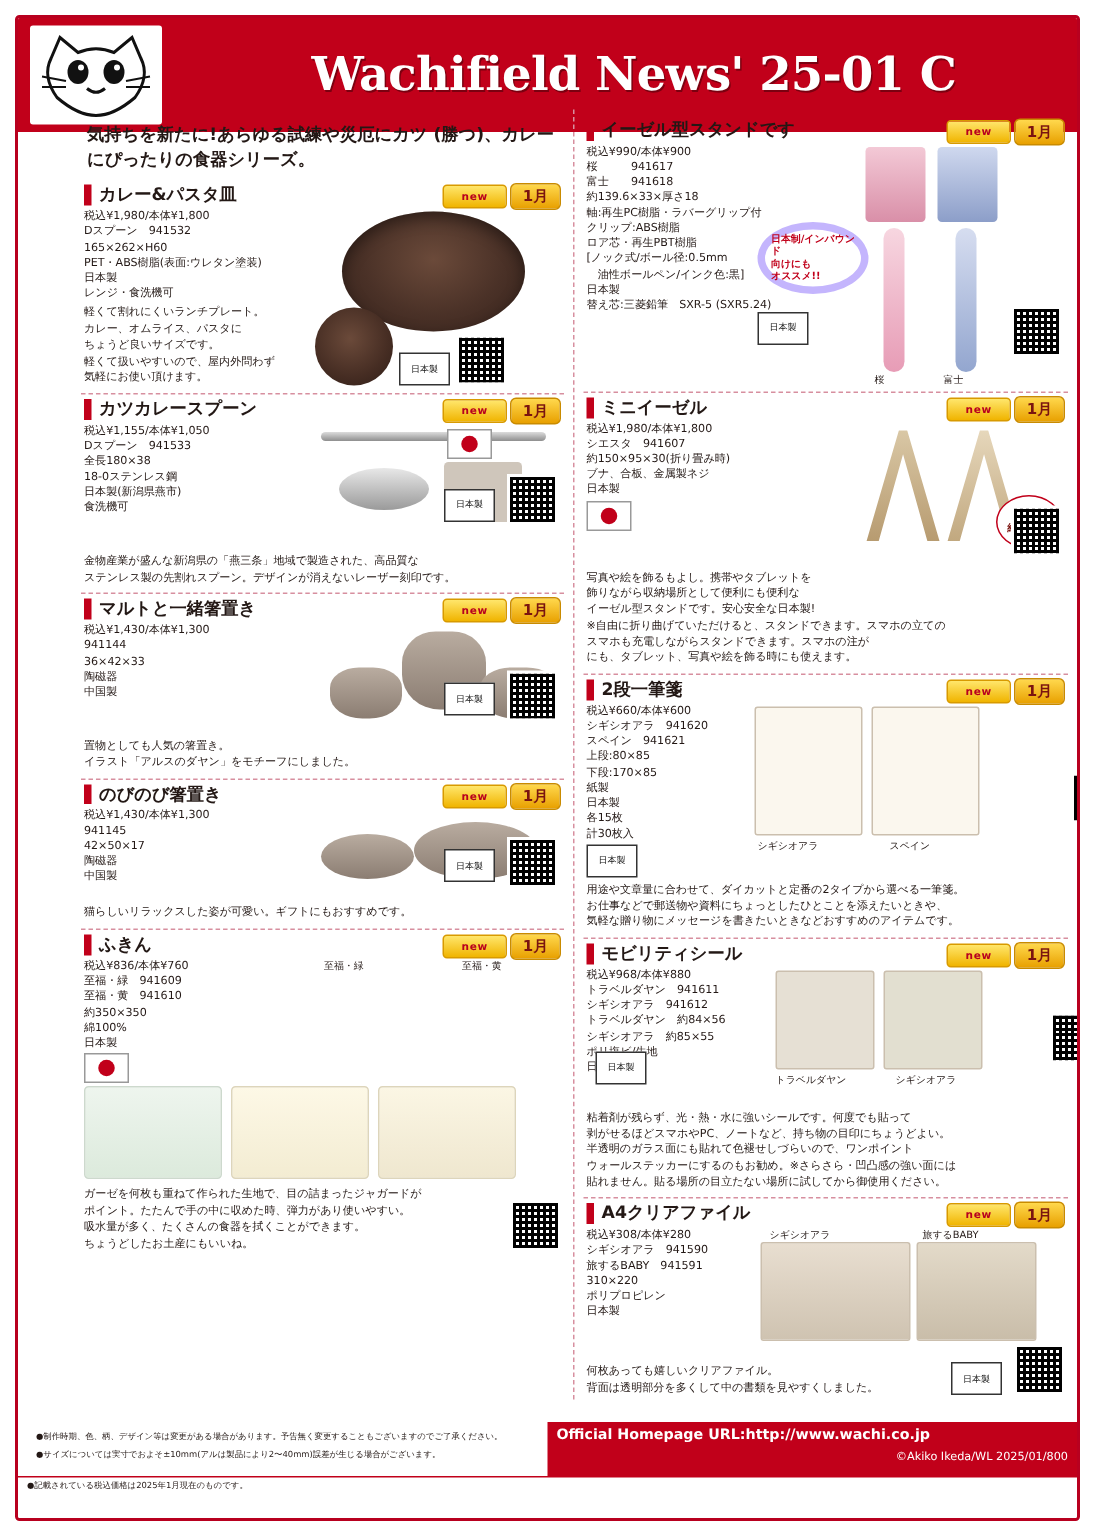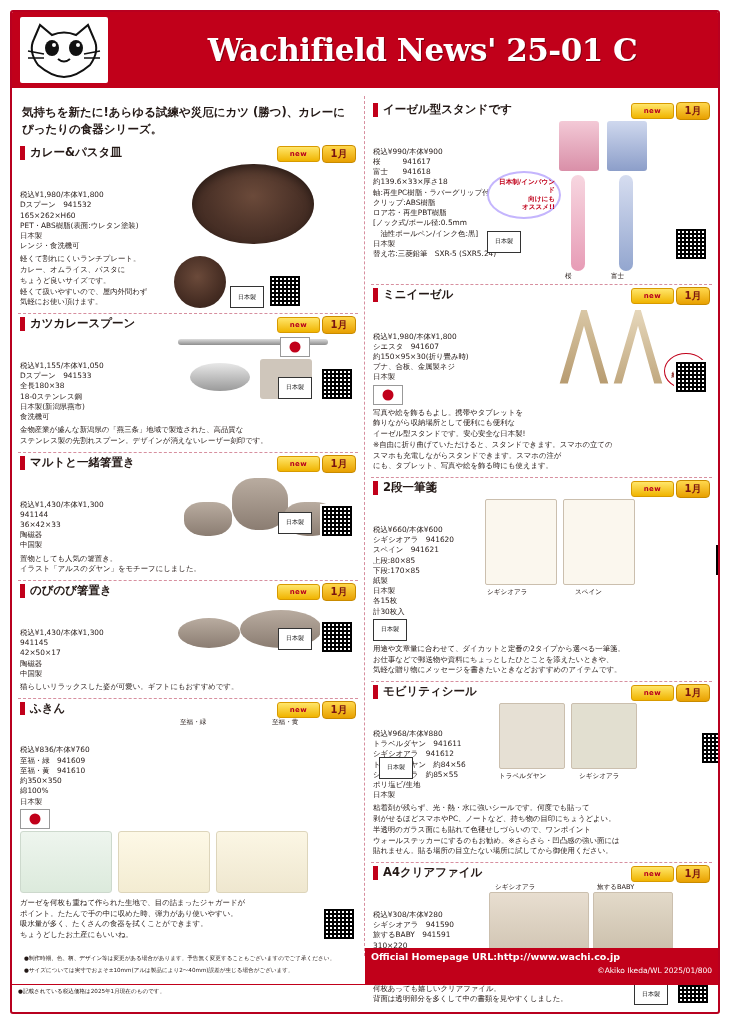--- a/index.html
+++ b/index.html
@@ -40,21 +40,21 @@
     font-family:"DejaVu Serif","Liberation Serif",serif;
     font-weight:bold;
     font-size:31px;
     letter-spacing:-0.5px;
     text-shadow: 1px 1px 0 #7b0010;
     padding-right:10px;
     white-space:nowrap;
     margin-left:29px;
   }
   
-  .cols { position:absolute; left:0; top:84px; width:706px; height:860px; display:flex; }
+  .cols { position:absolute; left:0; top:61px; width:706px; height:860px; display:flex;padding-left:36px; }
   .col { width:353px; position:relative; padding:4px 6px 0 6px; }
   .col.left { border-right: 1px dashed #d78f9f; }
 
   .intro {
     font-size:11.5px; font-weight:bold; color:#231815; line-height:1.45;
     padding:4px 2px 6px 4px;
     font-family:"DejaVu Sans","Liberation Sans",sans-serif;
   }
 
   .item { position:relative; border-bottom:1px dashed #d78f9f; padding:3px 2px 5px 2px; }
@@ -73,21 +73,21 @@
     display:flex; align-items:center; justify-content:center;
     letter-spacing:0.5px;
   }
   .badge-month {
     width:34px; height:18px; border-radius:4px;
     background: linear-gradient(#ffd84d,#e8a000);
     border:1px solid #c98b00;
     color:#7a1410; font-weight:bold; font-size:10px;
     display:flex; align-items:center; justify-content:center;
   }
-  .spec { font-size:7.4px; line-height:1.38; white-space:pre-line;margin-top:28px; }
+  .spec { font-size:7.4px; line-height:1.38; white-space:pre-line; }
   .desc { font-size:7.4px; line-height:1.45; white-space:pre-line; margin-top:3px; }
 
   .row { display:flex; gap:4px; }
   .col-left-text { flex: 0 0 150px; }
   .col-right-img { flex:1; position:relative; }
 
   
   .seal-jp {
     width:34px; height:22px; border:1px solid #333; background:#fff;
     font-size:6px; display:flex; align-items:center; justify-content:center;
@@ -122,22 +122,22 @@
     background: linear-gradient(#b9aca0,#8b7d72);
     border-radius:40% 40% 45% 45%;
   }
   .pen {
     width:14px; height:96px; border-radius:7px;
   }
   .easel { width:54px;height:74px; }
   .card { background:#fbf7ee; border:1px solid #cbbfae; border-radius:2px; }
 
   .cloud-note {
-    position:absolute; font-size:6.6px; line-height:1.3; text-align:right;
-    background:#fff; border:2px solid #c4b5fd; border-radius:50%;
+    position:absolute; font-size:6.6px; line-height:1.3; text-align:left;
+    background:#fff; border:5px solid #c4b5fd; border-radius:50%;
     color:#c1001a; font-weight:bold; padding:6px 4px;
   }
   .round-note {
     font-size:6.5px; color:#7a1410; font-weight:bold; text-align:center;
     border:1px solid #c1001a; border-radius:50%; background:#fff;
     display:flex;align-items:center;justify-content:center; line-height:1.25;
   }
 
   .caption { font-size:6.6px; text-align:center; margin-top:1px; }
 

